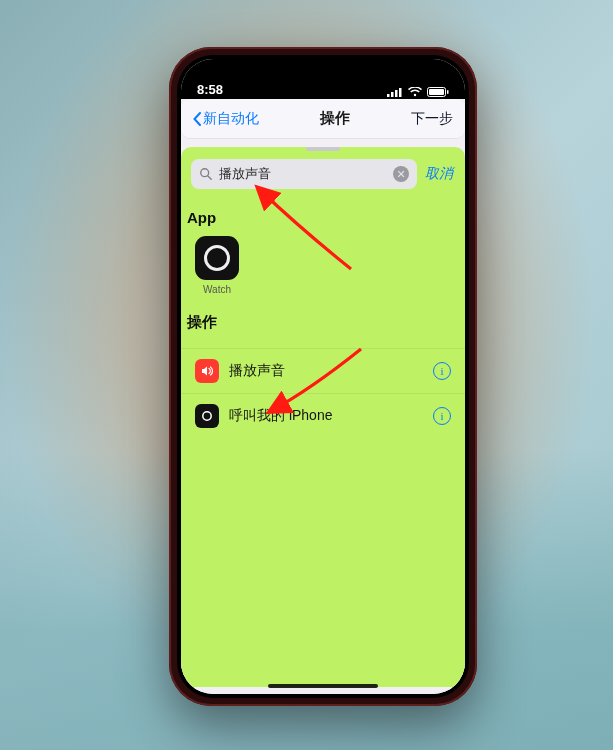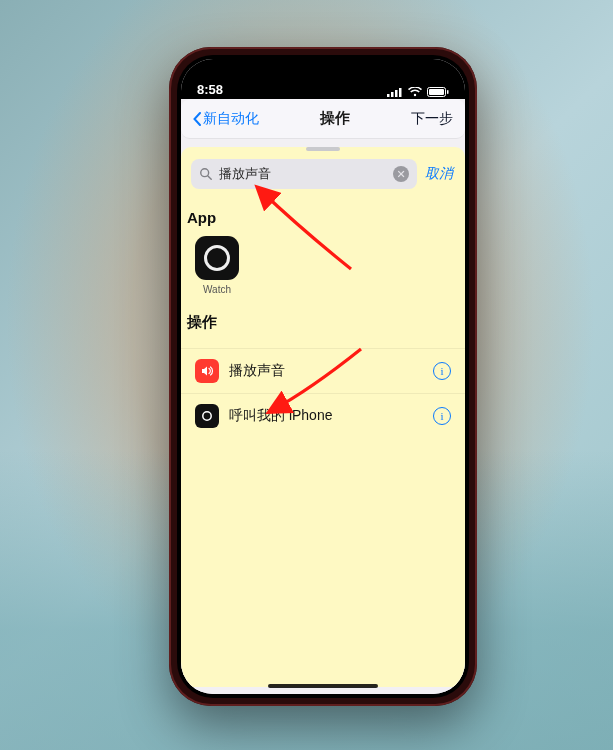--- a/index.html
+++ b/index.html
@@ -94,21 +94,21 @@
   }
   .nav-back {
     color: #0a7aff;
     display: flex; align-items: center; gap: 2px;
     font-size: 14px;
   }
   .nav-title { font-size: 15px; font-weight: 600; color: #1a1a1a; }
   .nav-next { color: #0f172a; font-size: 14px; }
 
   .sheet {
-    background: #fef9c3;
+    background: #bef264;
     margin: 8px 0 0 0;
     border-radius: 10px 10px 0 0;
     min-height: 540px;
     position: relative;
   }
   .grabber {
     width: 34px; height: 4px; background: #c9c9cd; border-radius: 3px;
     margin: 6px auto 8px;
   }
   .search-row {

